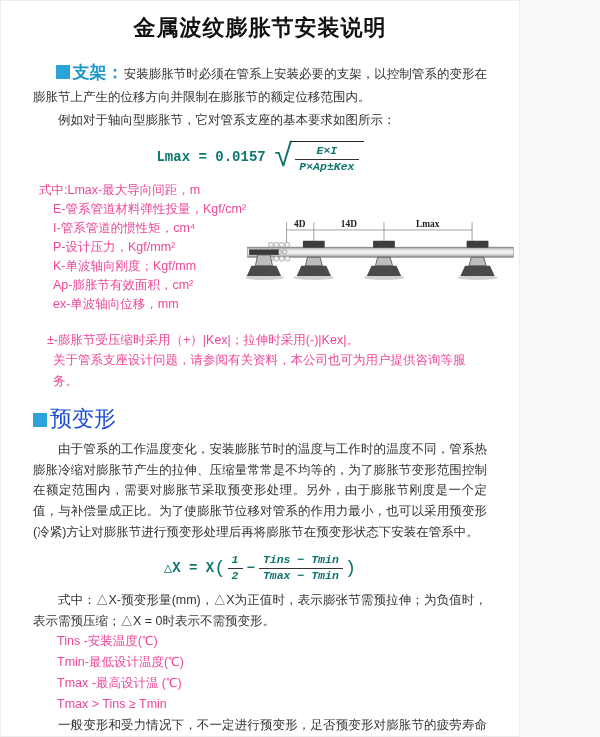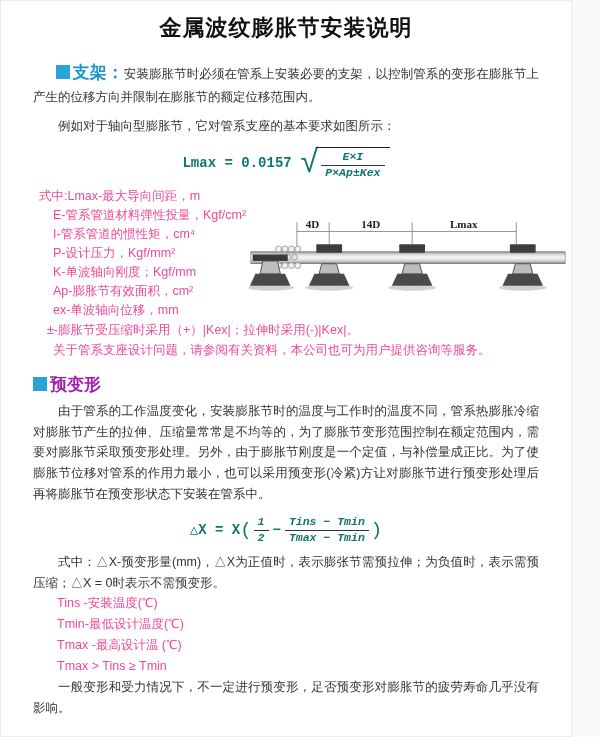--- a/index.html
+++ b/index.html
@@ -1,18 +1,18 @@
 <!DOCTYPE html>
 <html lang="zh"><head>
 <meta charset="utf-8">
 <style>
   * { box-sizing: border-box; }
   html,body { margin:0; padding:0; background:#fafafa; }
   .page {
-    width:572px; height:737px; overflow:hidden;
+    width:520px; height:737px; overflow:hidden;
     background:#ffffff;
     box-shadow: inset 0 0 0 1px #ececec;
     font-family:"Liberation Sans", sans-serif;
     color:#333;
   }
   .content { padding: 0 33px; }
 
   h1.title {
     margin:0; padding-top:13px;
     text-align:center;
@@ -25,28 +25,28 @@
     text-align:justify; color:#333;
   }
   .indent { text-indent:2em; }
 
   .sec-header { font-size:17px; font-weight:bold; color:#1b95ca;margin-top:22px; }
   .sq {
     display:inline-block; width:14px; height:14px;
     background:#29a3d9; margin-right:3px; vertical-align:-1px;
   }
   h2.sec2 {
-    margin:12px 0 5px 0; font-size:17px; font-weight:bold; color:#a21caf;
+    margin:12px 0 5px 0; font-size:22px; font-weight:normal; color:#1d4ed8;
   }
   h3.sub {
     margin:11px 0 6px 24px; font-size:16px; font-weight:bold; color:#2fa9db;
   }
 
   .para.first { margin-top:16px; text-indent:1.8em; }
-  .para.example { margin-top:8px; }
+  .para.example { margin-top:2px; }
 
   
   .formula-block {
     text-align:center; margin:11px 0 7px 0;
     font-family:Liberation Mono, monospace;
     font-weight:bold; font-size:14px; color:#0f766e;
   }
   .formula-block .frac {
     display:inline-block; vertical-align:middle;
     font-size:11.5px; font-style:italic; line-height:1.25;
@@ -56,21 +56,21 @@
   .formula-block .frac .den { display:block; padding:0 4px; }
   .sqrt { display:inline-block; vertical-align:middle; white-space:nowrap; }
   .sqrt-sign { font-size:32px; font-weight:normal; vertical-align:middle; line-height:0.85; }
   .sqrt-body { display:inline-block; vertical-align:middle; border-top:1.6px solid #222; margin-left:-3px; padding:2px 3px 0 3px; }
   .paren { font-size:19px; font-weight:normal; vertical-align:middle; }
   .op { vertical-align:middle; margin:0 2px; }
 
   
   .def-line { font-size:12.5px; line-height:19px; margin-left:20px; color:#ec4899; }
   .def-line.lead { margin-left:6px; }
-  .def-line.pm { margin-left:14px; margin-top:1px; }
+  .def-line.pm { margin-left:14px; margin-top:17px; }
   .def-line.svc { margin-left:20px; line-height:21px; }
   .def-line.lg { margin-left:24px; line-height:21px; }
 
   .def-row { display:flex; margin-right:-28px; }
   .def-list { flex:0 0 auto; }
   .pipe-diagram { margin-left:auto; margin-top:26px; flex:0 1 auto; }
 
   .note-para { margin-top:1px; }
 </style>
 </head>

